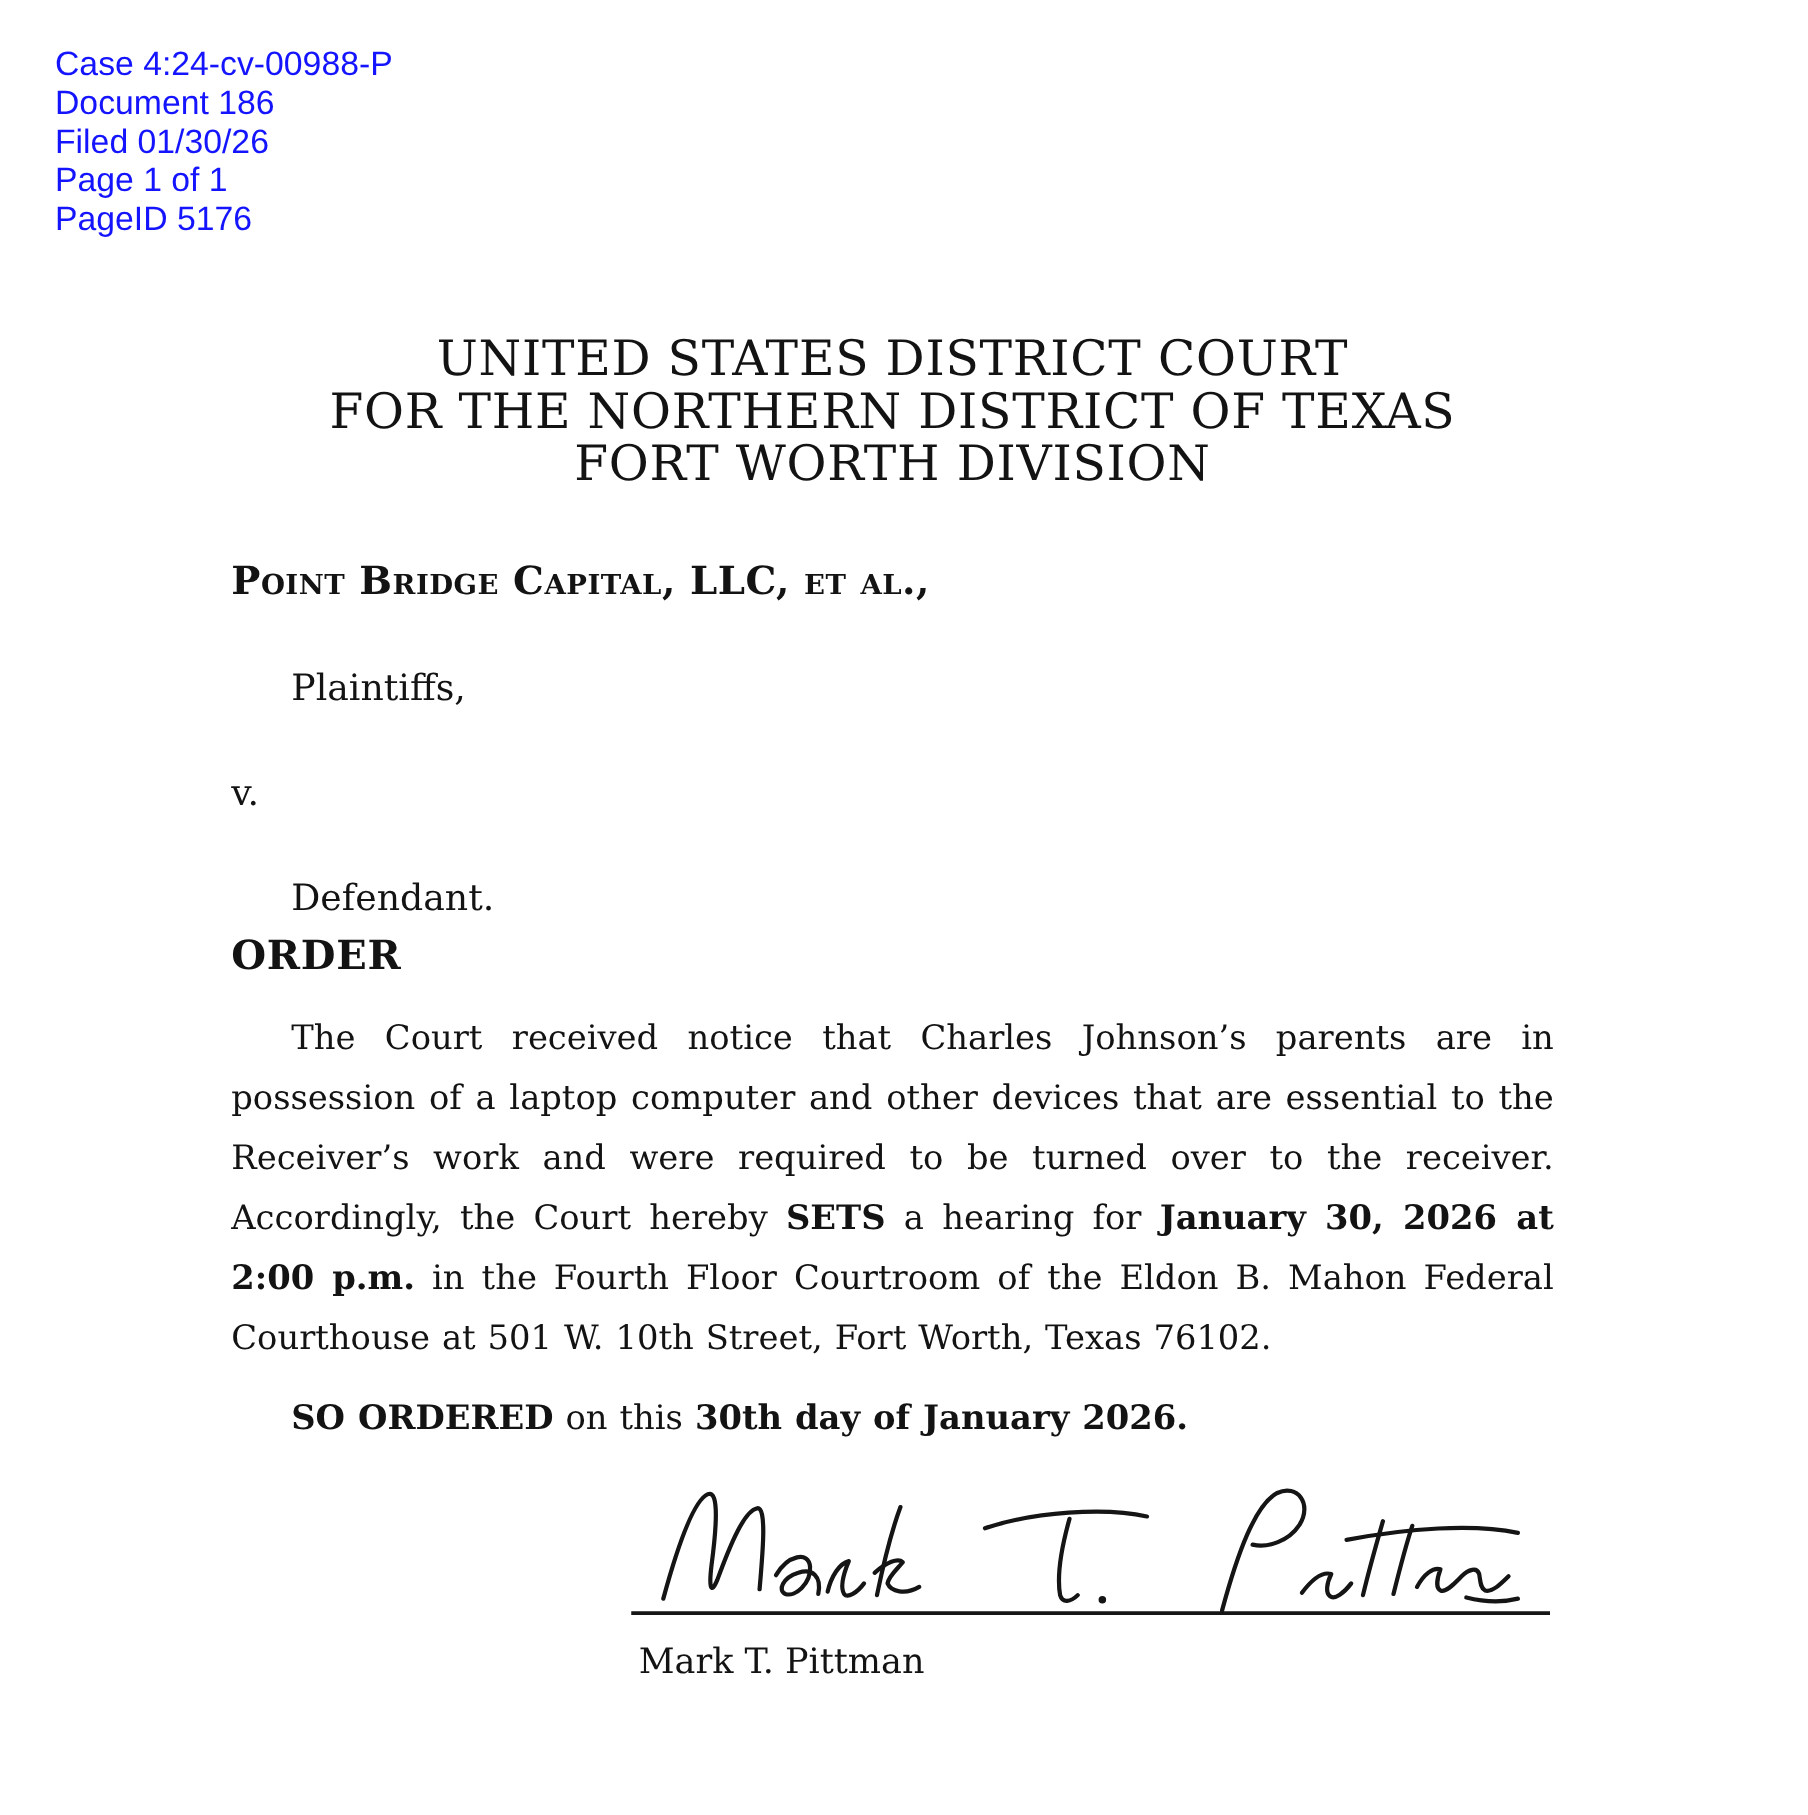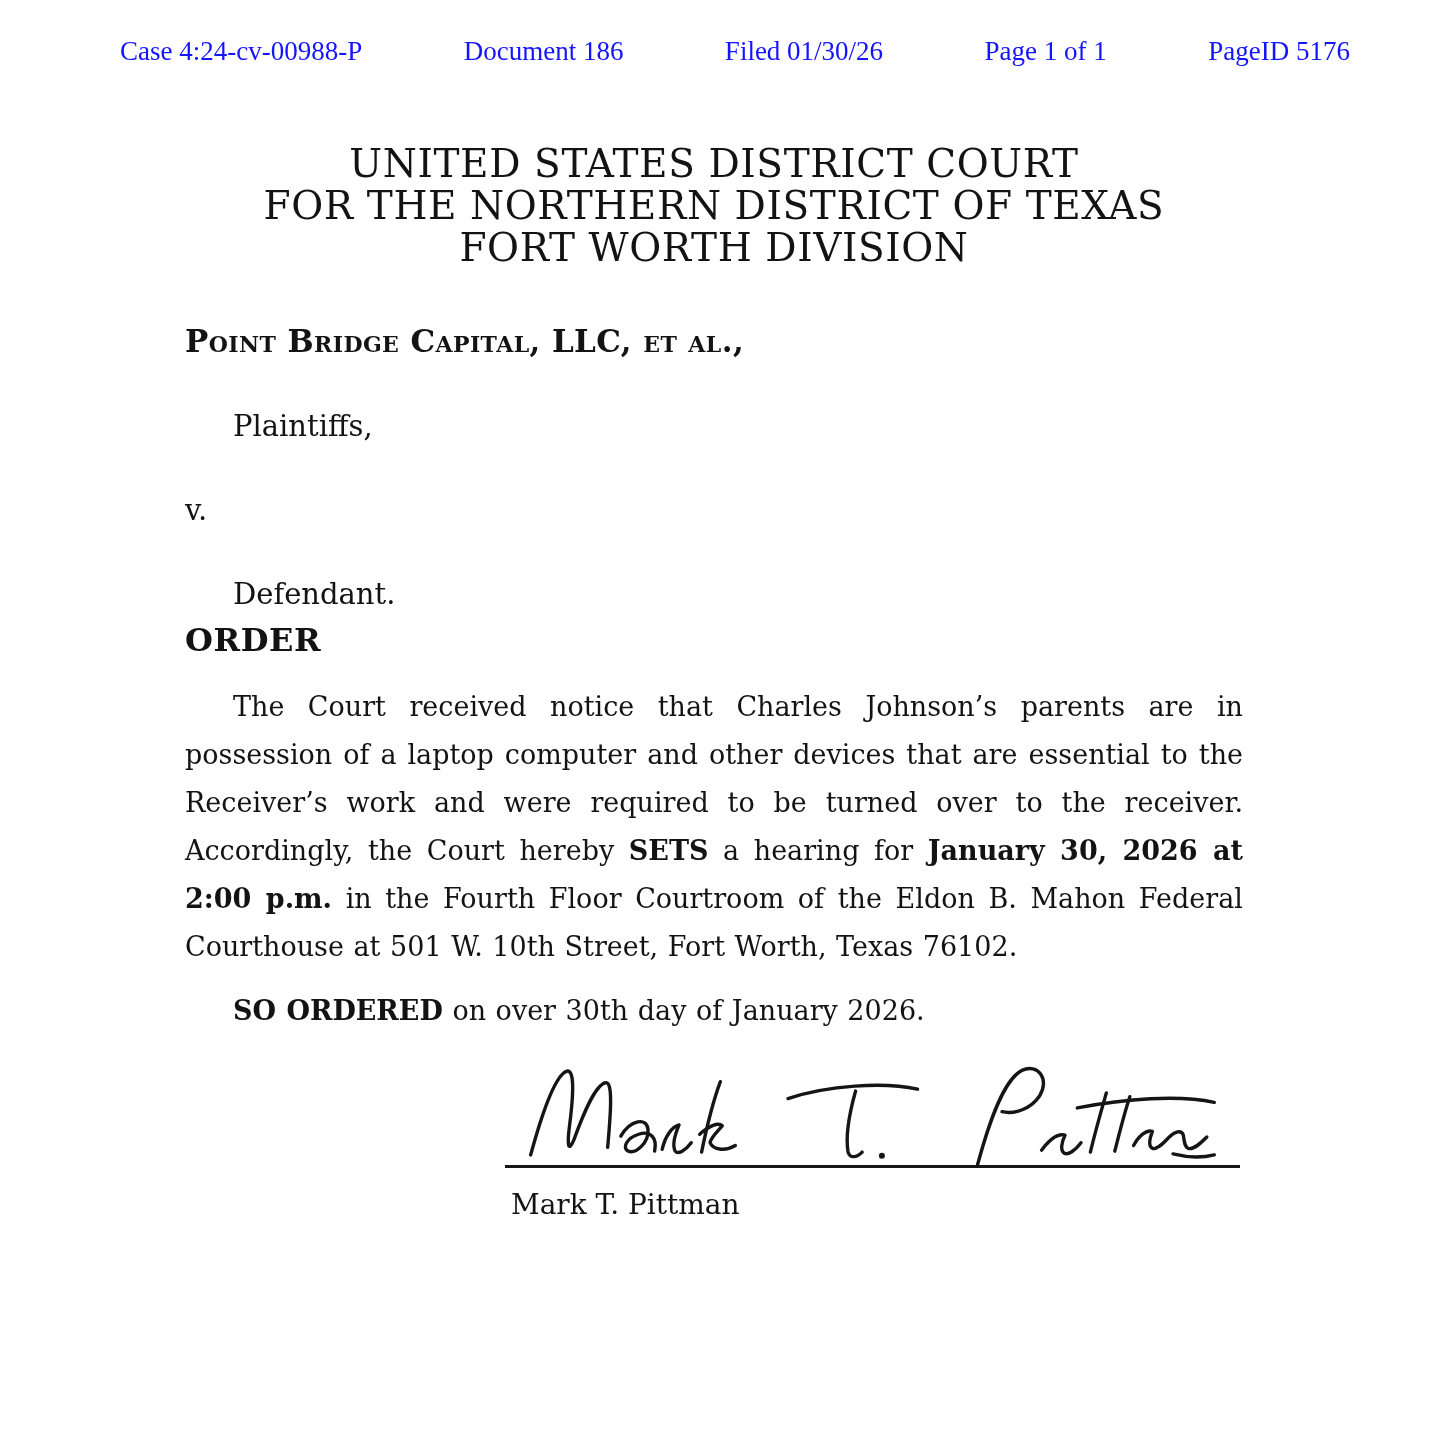--- a/index.html
+++ b/index.html
@@ -4,24 +4,25 @@
 <style>
   * { margin:0; padding:0; box-sizing:border-box; }
   html, body { background:#ffffff; }
   body {
     width:1446px; height:1452px; overflow:hidden;
     font-family:"DejaVu Serif","Liberation Serif",serif;
     color:#131313;
   }
   .stamp {
     display:flex; justify-content:space-between; align-items:baseline;
-    padding:36px 96px 0 120px;
-    font-family:Liberation Serif, serif;
+    padding:36px 96px 0 44px;
+    font-family:Liberation Sans, sans-serif;
     font-size:27px; color:var(--stamp-blue,#1414ff);
     white-space:nowrap;
+    flex-direction:column;
   }
   .content { width:1058px; margin-left:185px; }
   .court-heading {
     margin-top:76px; text-align:center;
     font-size:39px; line-height:42px; letter-spacing:0.6px;
   }
   .caption { margin-top:50px; font-size:29px; }
   .party {
     font-weight:700; font-variant:small-caps;
     font-size:31px; letter-spacing:0.4px;
@@ -79,21 +80,21 @@
       <div class="v-row">
         <span>v.</span>
       </div>
       <div class="role">Defendant.</div>
     </div>
 
     <div class="order-title">ORDER</div>
 
     <p class="body-par"><span>The Court received notice that Charles Johnson’s parents are in possession of a laptop computer and other devices that are essential to the Receiver’s work and were required to be turned over to the receiver. Accordingly, the Court hereby </span><span style="font-weight: 700;">SETS</span><span> a hearing for </span><span style="font-weight: 700;">January 30, 2026 at 2:00 p.m.</span><span> in the Fourth Floor Courtroom of the Eldon B. Mahon Federal Courthouse at 501 W. 10th Street, Fort Worth, Texas 76102.</span></p>
 
-    <p class="body-par so-ordered"><span style="font-weight: 700;">SO ORDERED</span><span> on over </span><span style="font-weight: 400;">30th day of January 2026.</span></p>
+    <p class="body-par so-ordered"><span style="font-weight: 700;">SO ORDERED</span><span> on this </span><span style="font-weight: 700;">30th day of January 2026.</span></p>
 
     <div class="sig-block">
       <svg class="signature-svg" viewBox="0 0 760 115" fill="none" stroke="#151515" stroke-width="3.6" stroke-linecap="round" stroke-linejoin="round">
         <path d="M16,100 C28,56 42,16 54,11 C64,7 61,42 57,72 C55,89 56,98 62,84 C73,54 85,25 96,23 C104,22 101,58 98,92"></path>
         <path d="M112,80 C122,63 140,59 141,73 C142,87 128,99 120,96 C113,93 118,82 131,78 C143,74 151,81 148,96"></path>
         <path d="M156,94 C159,81 166,70 174,68 C169,80 167,91 170,96 C173,100 181,95 187,87"></path>
         <path d="M198,97 C204,68 212,38 218,22"></path>
         <path d="M196,78 C206,69 216,65 220,69 C215,75 208,81 207,87 C210,94 222,97 234,90"></path>
         <path d="M290,40 C332,26 392,22 428,30"></path>
         <path d="M362,32 C355,57 351,80 354,97 C356,104 363,103 369,97"></path>

